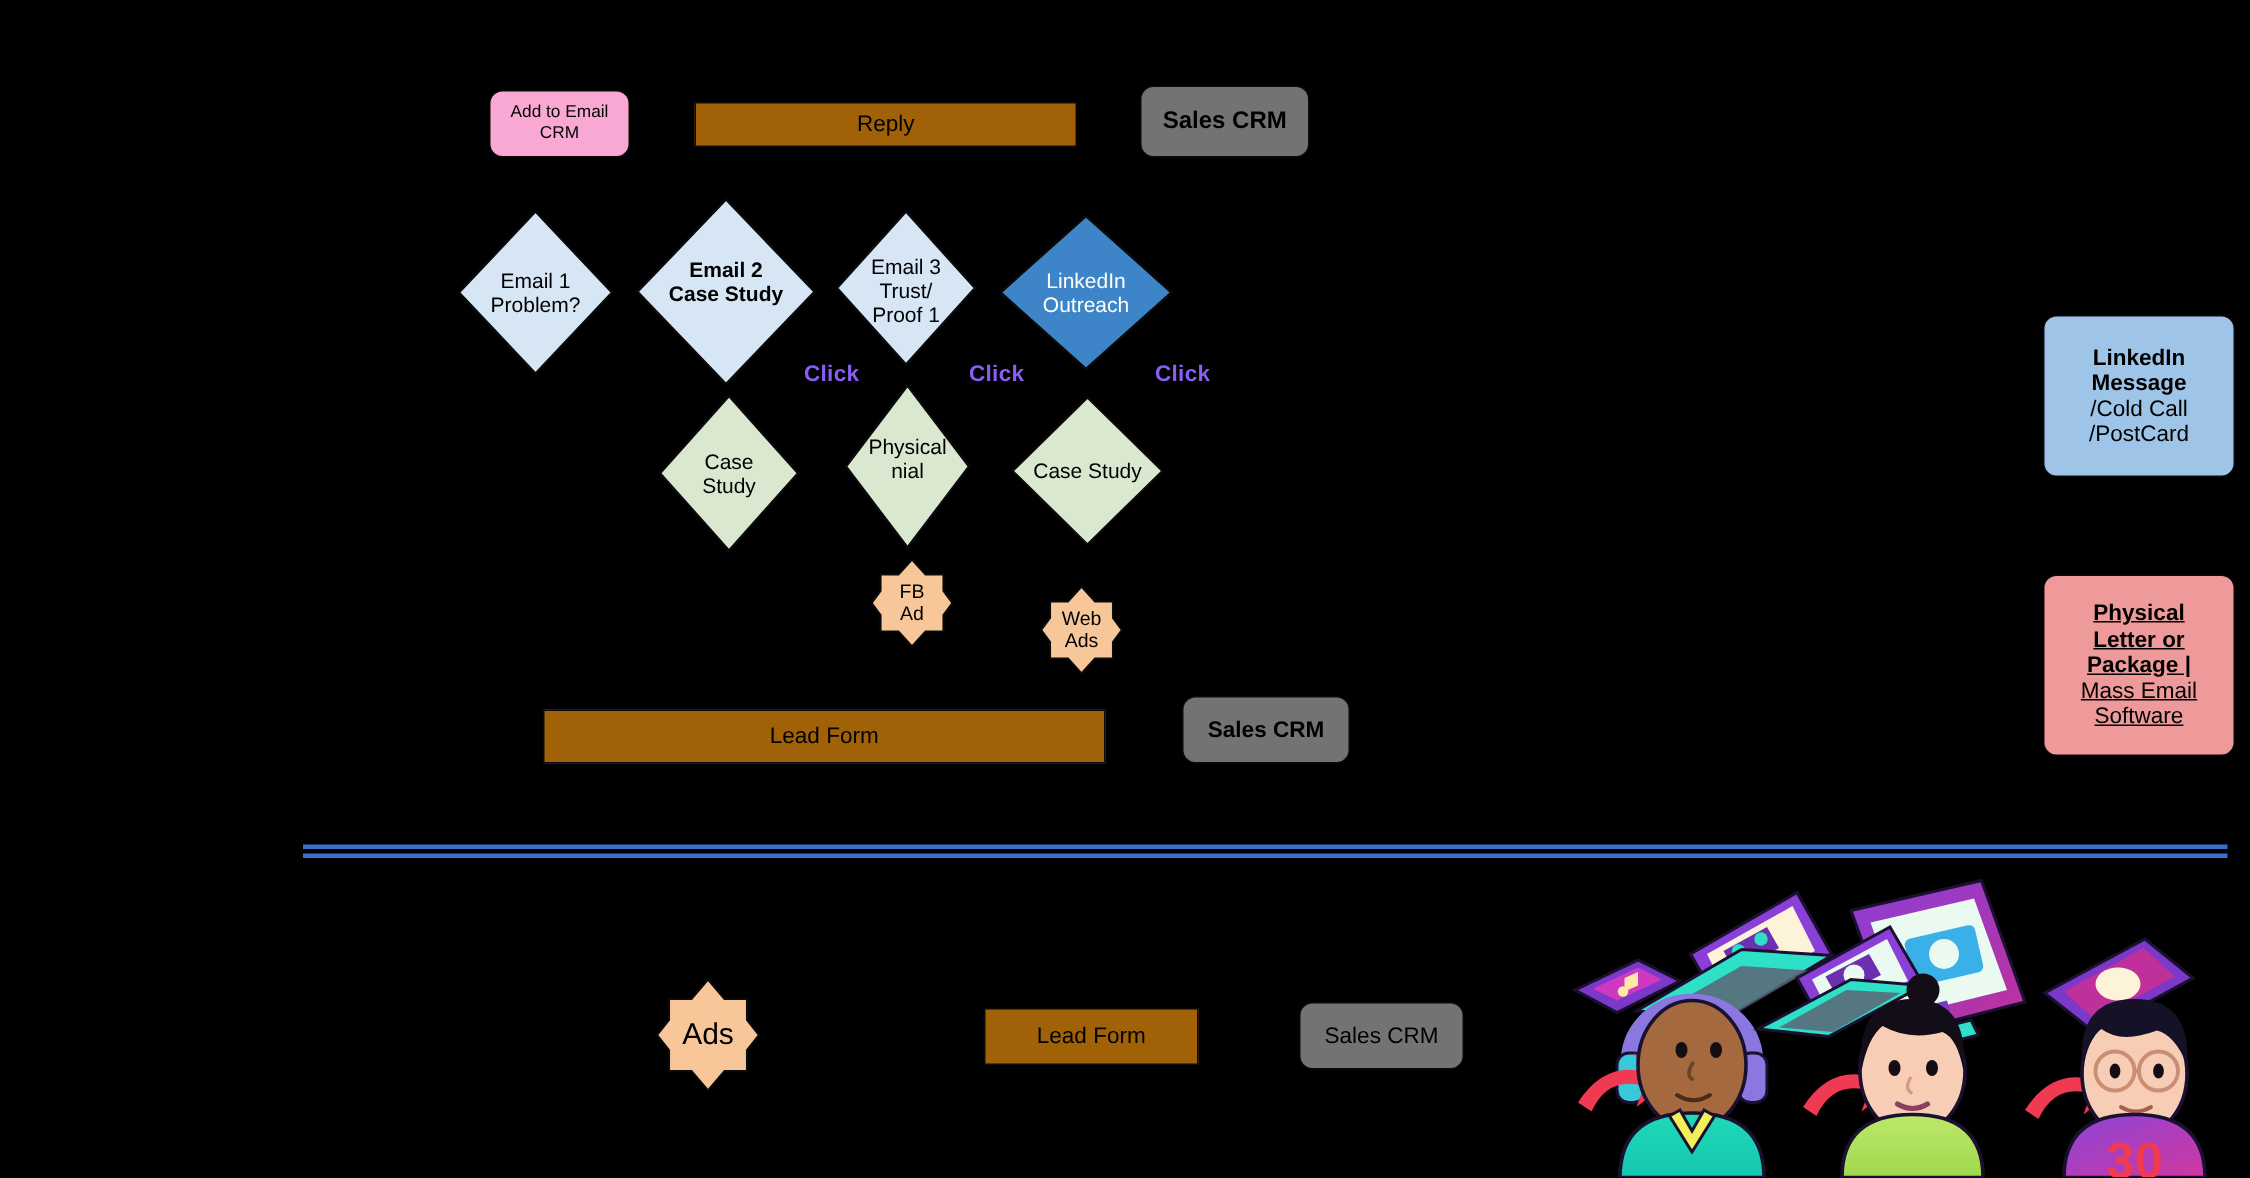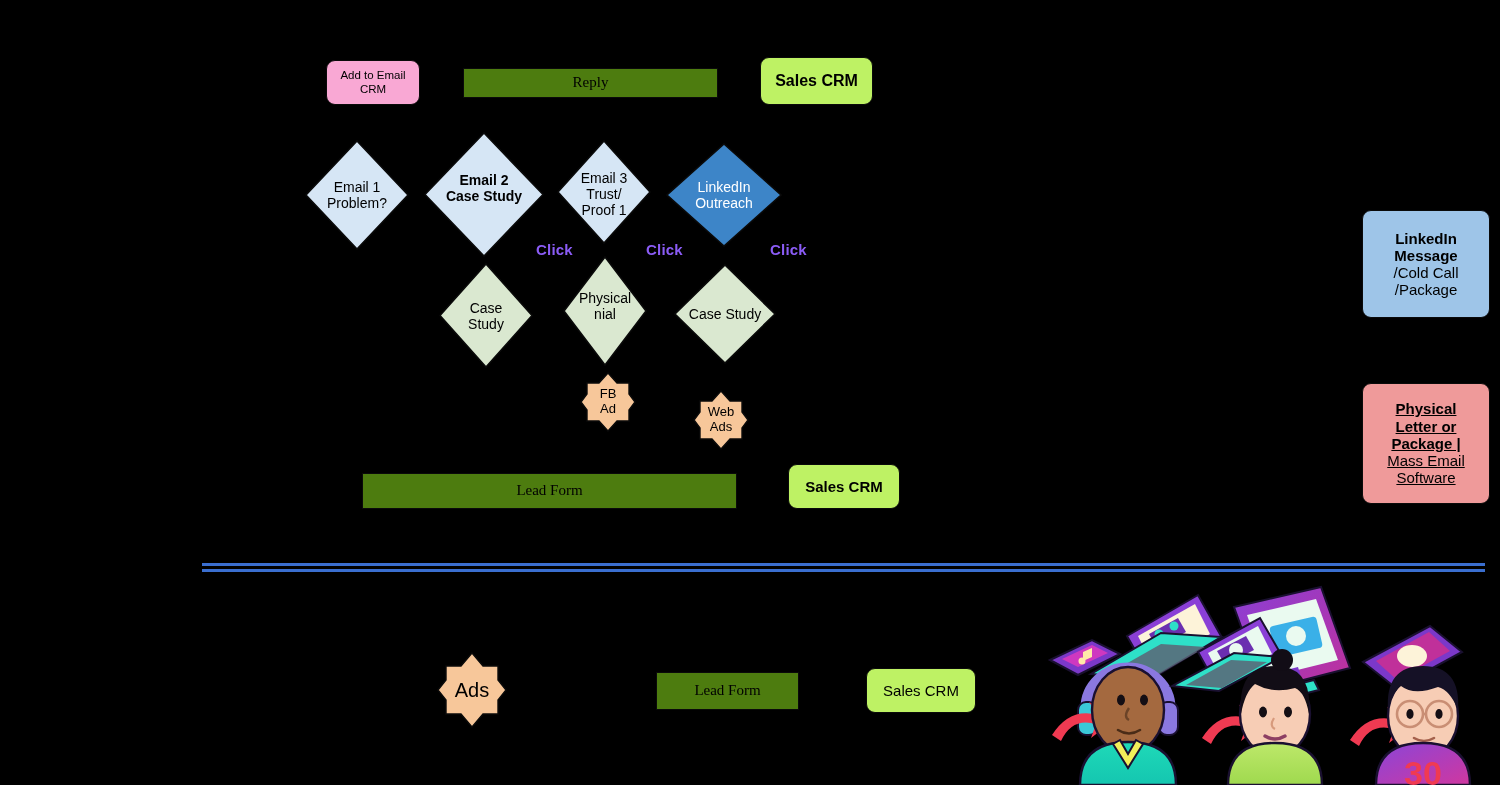--- a/index.html
+++ b/index.html
@@ -31,29 +31,29 @@
     line-height: 1.15;
   }
 
   
   .pill {
     border-radius: 9px;
     border: 1px solid #0a0a0a;
     box-shadow: 2px 2px 0 rgba(0,0,0,0.55);
   }
   .pill-red    { background: #f9a8d4; }
-  .pill-yellow { background: #bef264; }
+  .pill-yellow { background: #737373; }
   .pill-blue   { background: #9ec5e8; }
   .pill-pink   { background: #ef9a9a; text-decoration: underline; }
 
   
   .rect {
     border: 1px solid #0a0a0a;
   }
-  .rect-green { background: #4d7c0f; font-family: Liberation Serif, serif; }
+  .rect-green { background: #a16207; }
 
   
   .diamond {
     position: absolute;
     display: block;
   }
   .diamond > .dlabel {
     position: absolute;
     left: 0; right: 0; top: 50%;
     transform: translateY(-50%);
@@ -223,21 +223,21 @@
   </div>
 
   <div class="node rect rect-green t15" style="left:362px; top:473px; width:375px; height:36px;">Lead Form</div>
 
   <div class="node pill pill-yellow t15 bold" style="left:788px; top:464px; width:112px; height:45px;">Sales CRM</div>
 
   <div class="node pill pill-blue t15" style="left:1362px; top:210px; width:128px; height:108px; flex-direction:column;">
     <div class="bold">LinkedIn</div>
     <div class="bold">Message</div>
     <div>/Cold Call</div>
-    <div>/Package</div>
+    <div>/PostCard</div>
   </div>
 
   <div class="node pill pill-pink t15" style="left:1362px; top:383px; width:128px; height:121px; flex-direction:column;">
     <div class="bold">Physical</div>
     <div class="bold">Letter or</div>
     <div class="bold">Package |</div>
     <div>Mass Email</div>
     <div>Software</div>
   </div>
 

